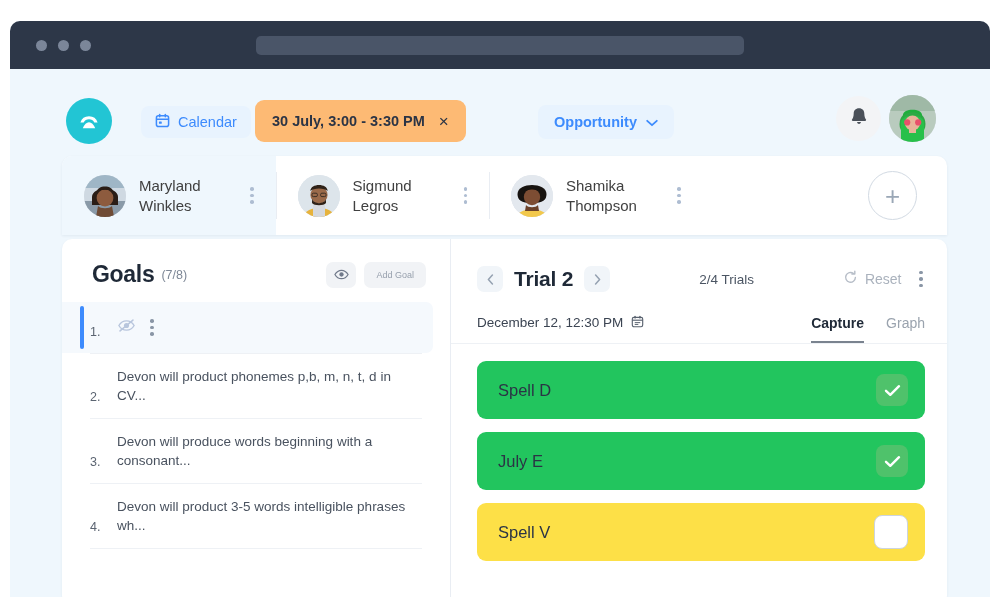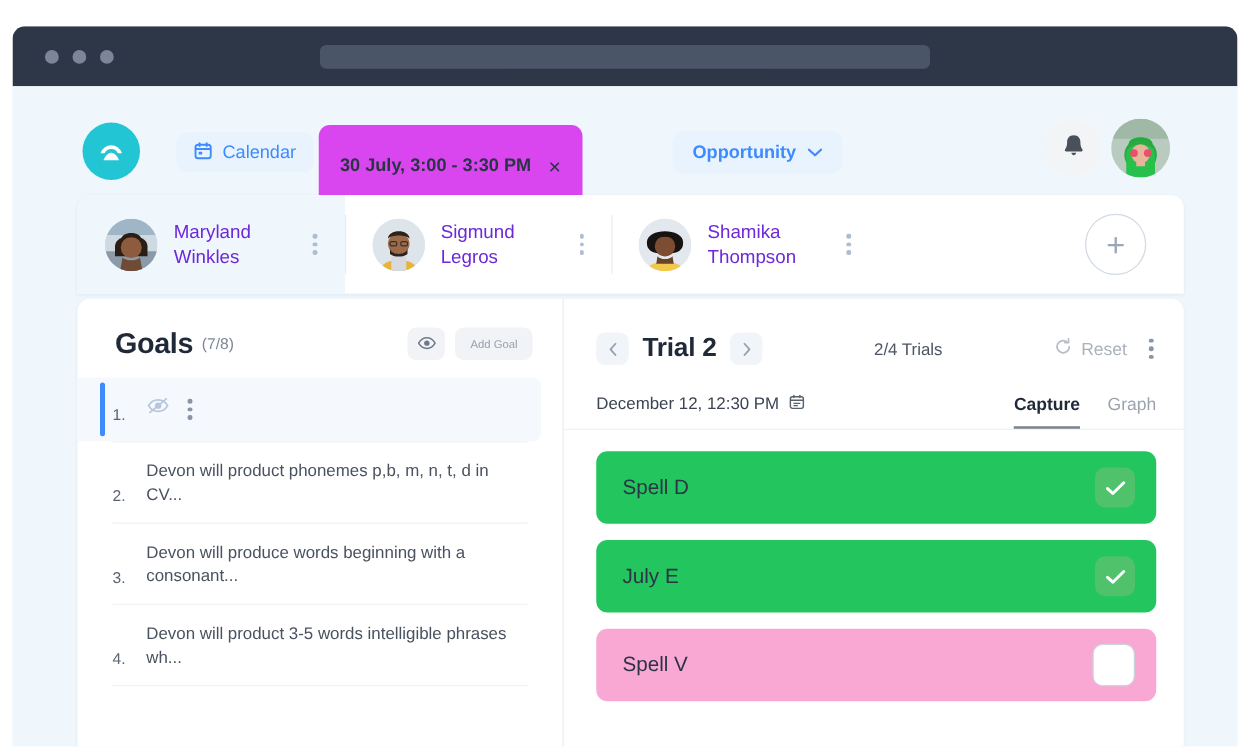--- a/index.html
+++ b/index.html
@@ -92,25 +92,25 @@
     border-radius: 8px;
     color: #3d8bfd;
     font-size: 14.5px;
     cursor: pointer;
   }
 
   .datechip {
     position: absolute;
     left: 245px; top: 31px;
     height: 42px;
-    padding: 12px 17px;
+    padding: 0 17px;
     display: flex;
     align-items: center;
     gap: 14px;
-    background: #d946ef;
+    background: #fdba74;
     border-radius: 9px;
     font-size: 14.5px;
     font-weight: bold;
     color: #2b3445;
     cursor: pointer;
   }
   .datechip .close-x {
     font-size: 17px;
     font-weight: normal;
     color: #2b3445;
@@ -188,21 +188,21 @@
   .client-avatar {
     width: 42px; height: 42px;
     border-radius: 50%;
     overflow: hidden;
     flex: none;
     background: #dde3ea;
   }
 
   .client-name {
     font-size: 15px;
-    color: #6d28d9;
+    color: #404040;
     line-height: 1.28;
     width: 96px;
   }
 
   .kebab {
     display: flex;
     flex-direction: column;
     gap: 3px;
     padding: 4px 2px;
     cursor: pointer;
@@ -423,21 +423,21 @@
   .spell-card {
     height: 58px;
     border-radius: 9px;
     display: flex;
     align-items: center;
     padding: 0 17px 0 21px;
     margin-bottom: 13px;
     cursor: pointer;
   }
   .spell-card.checked { background: #22c55e; }
-  .spell-card.unchecked { background: #f9a8d4; gap: 12px; }
+  .spell-card.unchecked { background: #fde047; gap: 12px; }
   .spell-label {
     font-size: 16.5px;
     color: #2b3445;
   }
   .spell-box {
     margin-left: auto;
     width: 32px; height: 32px;
     border-radius: 8px;
     display: flex;
     align-items: center;

